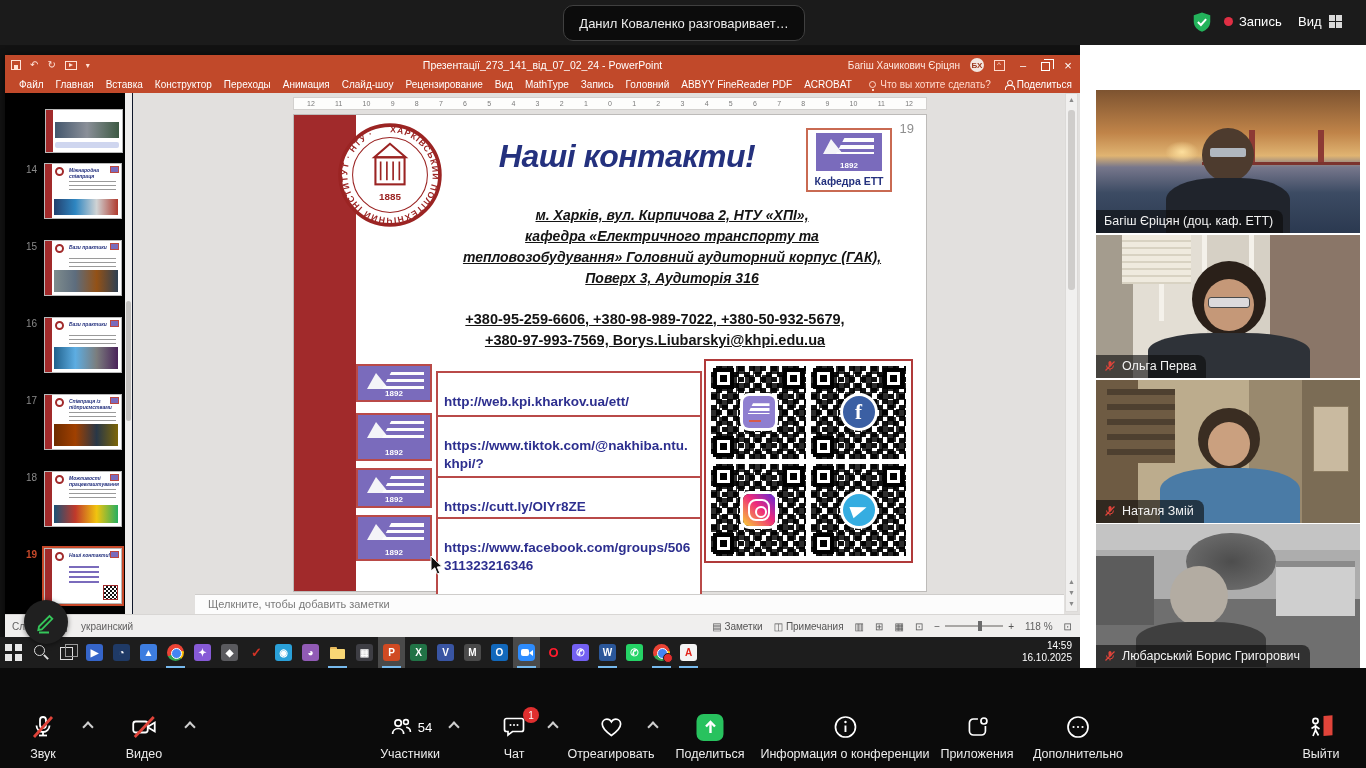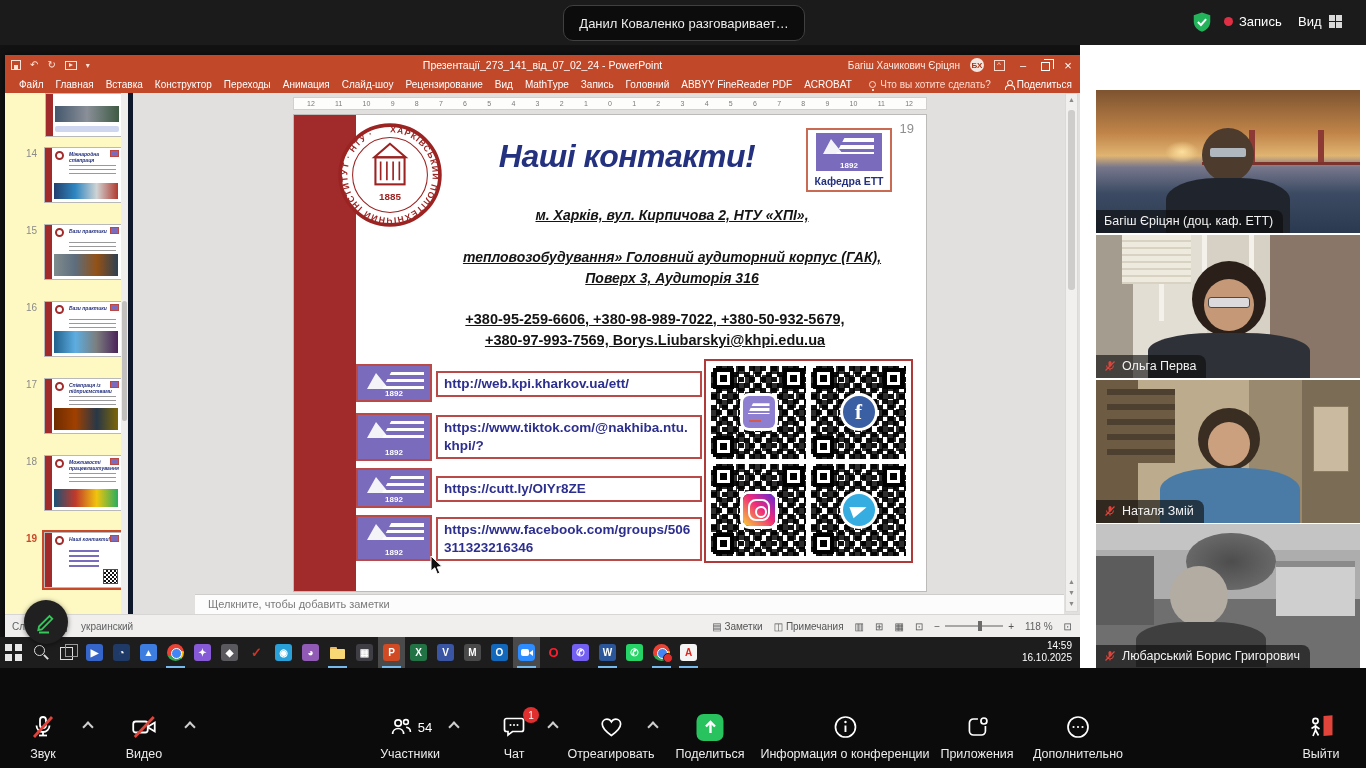--- a/index.html
+++ b/index.html
@@ -49,21 +49,21 @@
   .hint{display:flex;align-items:center;gap:4px;margin-left:6px;color:#ffd9cc}
   .bulb{width:7px;height:7px;border:1.3px solid #ffd9cc;border-radius:50%;position:relative}
   .bulb::after{content:"";position:absolute;left:1.5px;top:7px;width:2px;height:2px;background:#ffd9cc}
   .share-tab{margin-left:auto;display:flex;align-items:center;gap:4px}
   .person-ico{width:8px;height:8px;position:relative}
   .person-ico::before{content:"";position:absolute;left:2px;top:0;width:4px;height:4px;border-radius:50%;border:1.1px solid #fff}
   .person-ico::after{content:"";position:absolute;left:0;top:4.5px;width:8px;height:4px;border:1.1px solid #fff;border-bottom:none;border-radius:4px 4px 0 0}
 
   
   .ppt-body{position:absolute;left:0;top:38px;right:0;bottom:23px;background:#e2e0de;overflow:hidden}
-  .thumbs{position:absolute;left:0;top:0;width:128px;bottom:0;background:#fef9c3;border-right:5px solid #0f172a;overflow:hidden;padding-top:0}
+  .thumbs{position:absolute;left:0;top:0;width:128px;bottom:0;background:#000000;border-right:1px solid #0f172a;overflow:hidden;padding-top:16px}
   .thumb-partial{margin:0 0 10px 40px;width:78px;height:44px;position:relative;background:#fff;border:1px solid #b9b9b9;overflow:hidden}
   .thumb-partial .bar{position:absolute;left:0;top:-12px;width:7px;height:70px;background:#a12a2b}
   .thumb-partial .pstrip{position:absolute;left:9px;right:3px;bottom:14px;height:16px;background:linear-gradient(90deg,#44576d,#8a8f98,#3e5a44)}
   .thumb-partial .pline{position:absolute;left:9px;right:3px;bottom:4px;height:6px;background:#cfd6ef;border-radius:2px}
   .thumb-row{display:flex;margin:0 0 21px 6px}
   .tnum{width:26px;text-align:right;margin-right:7px;font-size:10px;color:#8a8a8a;padding-top:1px}
   .mini{position:relative;width:78px;height:56px;background:#fff;border:1px solid #b9b9b9;overflow:hidden}
   .mini .bar{position:absolute;left:0;top:0;width:7px;height:100%;background:#a12a2b}
   .mini .mseal{position:absolute;left:10px;top:3px;width:9px;height:9px;border:2px solid #a12a2b;border-radius:50%;background:#fff}
   .mtitle{position:absolute;left:24px;top:3px;right:10px;font-size:5px;line-height:6px;font-weight:bold;font-style:italic;color:#24317e}
@@ -110,21 +110,21 @@
   .lrow:nth-of-type(3){top:353px} .lrow:nth-of-type(4){top:400px}
   .llogo{position:absolute;left:0;top:0;width:76px;background:#7a6bbc;border:2px solid #b94a48;overflow:hidden}
   .lrow:nth-of-type(1) .llogo{height:38px} .lrow:nth-of-type(2) .llogo{height:48px}
   .lrow:nth-of-type(3) .llogo{height:40px} .lrow:nth-of-type(4) .llogo{height:46px}
   .llogo .peak{position:absolute;left:9px;top:7px;width:0;height:0;border-left:9px solid transparent;border-right:13px solid transparent;border-bottom:16px solid #f4f4f8}
   .llogo .flag{position:absolute;left:24px;top:6px;width:42px;height:17px;
     background:repeating-linear-gradient(#fdfdfd 0 3.5px,rgba(255,255,255,0) 3.5px 7px);
     clip-path:polygon(22% 0,100% 0,100% 100%,0 100%)}
   .lyear{position:absolute;left:0;right:0;bottom:2px;color:#fff;font-size:8px;font-weight:bold;text-align:center}
   .lurl{position:absolute;left:80px;width:266px;background:#fff;border:2px solid #b94a48;color:#2d2f8f;
-    font-size:13.5px;font-weight:bold;line-height:18px;padding:2px 6px;word-break:break-all}
+    font-size:13.5px;font-weight:bold;line-height:18px;padding:20px 6px;word-break:break-all}
   .lrow:nth-of-type(1) .lurl{top:7px} .lrow:nth-of-type(2) .lurl{top:2px}
   .lrow:nth-of-type(3) .lurl{top:8px} .lrow:nth-of-type(4) .lurl{top:2px}
   .qrwrap{position:absolute;left:410px;top:244px;width:209px;height:204px;background:#fff;border:2px solid #b03a3a;
     display:grid;grid-template-columns:1fr 1fr;grid-template-rows:1fr 1fr;gap:5px;padding:5px}
   .qr{position:relative;background:repeating-conic-gradient(#111 0 25%,#fff 0 50%);background-size:11px 11px}
   .qr::before{content:"";position:absolute;inset:0;background:repeating-conic-gradient(rgba(0,0,0,.82) 0 25%,transparent 0 50%);background-size:17px 17px}
   .qr .fd{position:absolute;width:21px;height:21px;border:4px solid #000;background:#fff}
   .qr .fd::after{content:"";position:absolute;inset:3px;background:#000}
   .fd.f1{left:2px;top:2px}.fd.f2{right:2px;top:2px}.fd.f3{left:2px;bottom:2px}
   .qb{position:absolute;left:50%;top:50%;transform:translate(-50%,-50%);width:32px;height:32px;border-radius:6px;box-shadow:0 0 0 3px #fff}
@@ -458,21 +458,21 @@
               <i class="flag"></i>
             <span class="yr">1892</span>
           </div>
           <div class="blabel">Кафедра ЕТТ</div>
         </div>
 
         <div class="snum">19</div>
 
         <div class="addr">
           <span>м. Харків, вул. Кирпичова 2, НТУ «ХПІ»,</span><br>
-          <br>
+          <span>кафедра «Електричного транспорту та</span><br>
           <span>тепловозобудування» Головний аудиторний корпус (ГАК),</span><br>
           <span>Поверх 3, Аудиторія 316</span>
         </div>
 
         <div class="phones">
           <span>+380-95-259-6606, +380-98-989-7022, +380-50-932-5679,</span><br>
           <span>+380-97-993-7569, Borys.Liubarskyi@khpi.edu.ua</span>
         </div>
 
         <div class="linksbox">

